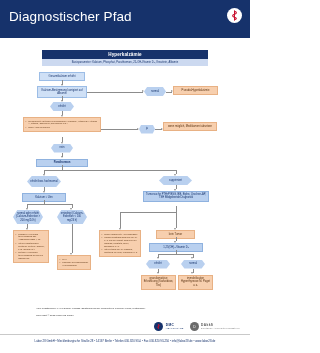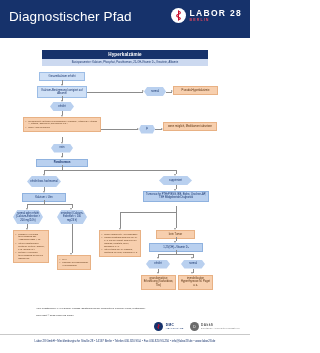--- a/index.html
+++ b/index.html
@@ -150,24 +150,20 @@
   <div class="header">
     <div class="header-title">Diagnostischer Pfad</div>
     <div class="brand">
       <div class="brand-mark">
         <svg width="13" height="13" viewBox="0 0 13 13">
           <circle cx="6.5" cy="6.5" r="6.5" fill="#ffffff"></circle>
           <path d="M6.5 1.4 L6.5 11.6" stroke="#c8102e" stroke-width="1"></path>
           <path d="M6.5 2.3 C9 3 9 4.6 6.5 5.3 C4 6 4 7.6 6.5 8.3 C9 9 9 10.2 6.5 10.7" stroke="#c8102e" stroke-width="1.1" fill="none"></path>
         </svg>
       </div>
-      <div class="brand-text">
-        <span class="brand-name">LABOR 28</span>
-        <span class="brand-sub">BERLIN</span>
-      </div>
     </div>
   </div>
 
   <div class="title-block">
     <div class="title-main">Hyperkalzämie</div>
     <div class="title-sub">Basisparameter: Kalzium, Phosphat, Parathormon, 25-OH-Vitamin D₃, Kreatinin, Albumin</div>
   </div>
 
   <div class="node box-lblue" style="left:39px; top:72px; width:46px;">
     <span class="node-text">Gesamtkalzium erhöht</span>

